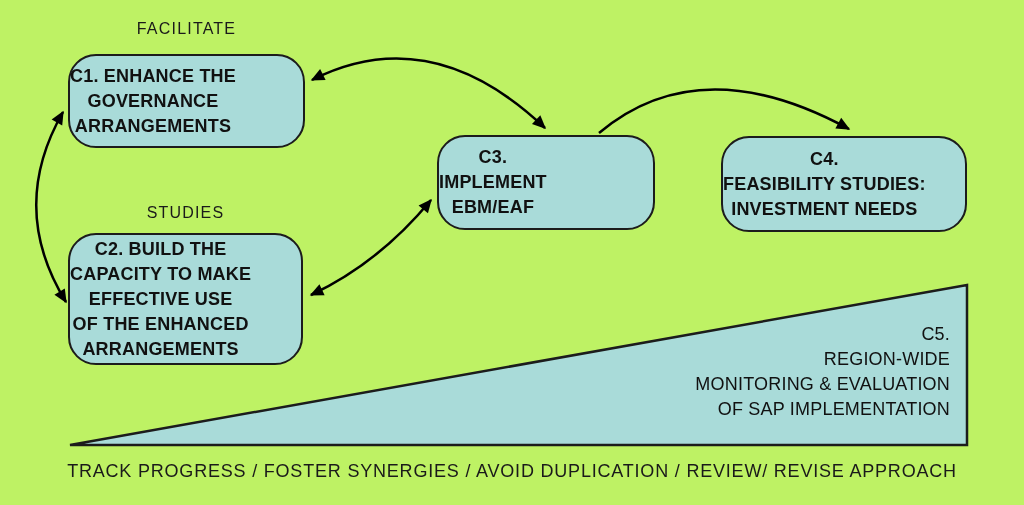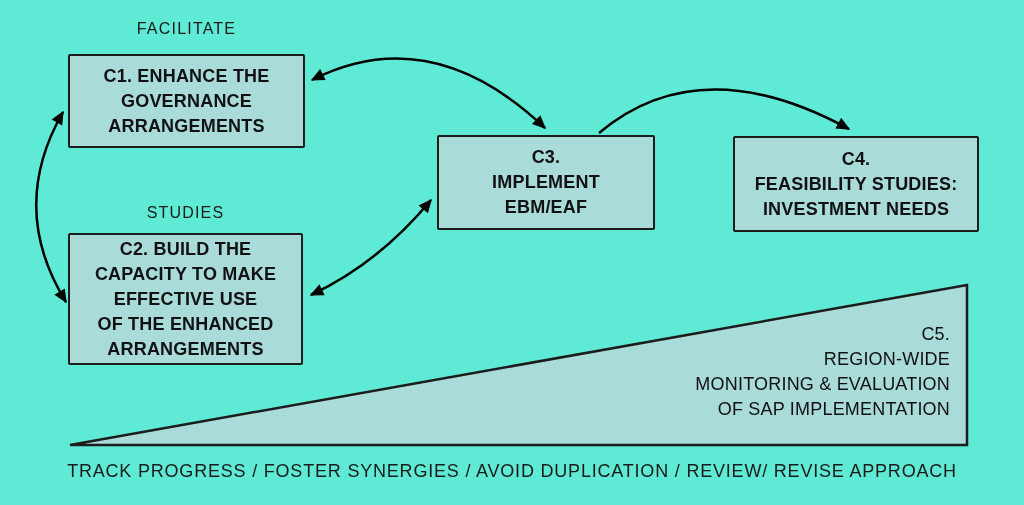--- a/index.html
+++ b/index.html
@@ -5,31 +5,30 @@
   html, body {
     margin: 0;
     padding: 0;
     background: #ffffff;
     font-family: "Liberation Sans", sans-serif;
   }
   #canvas {
     position: relative;
     width: 1024px;
     height: 505px;
-    background: #5eead4;
+    background: #bef264;
     overflow: hidden;
   }
   .box {
     position: absolute;
     background: #a9dbd9;
     border: 2px solid #1c1c1c;
-    border-radius: 2px;
+    border-radius: 28px;
     display: flex;
     align-items: center;
-    justify-content: center;
     text-align: center;
     box-sizing: border-box;
     z-index: 2;
   }
   .box-label {
     font-weight: bold;
     font-size: 18px;
     line-height: 25px;
     color: #111111;
     white-space: pre-line;
@@ -78,21 +77,21 @@
     font-size: 18px;
     letter-spacing: 0.8px;
     color: #1a1a1a;
     white-space: nowrap;
     z-index: 2;
   }
   
   #box-c1 { left: 68px;  top: 54px;  width: 237px; height: 94px; }
   #box-c2 { left: 68px;  top: 233px; width: 235px; height: 132px; }
   #box-c3 { left: 437px; top: 135px; width: 218px; height: 95px; }
-  #box-c4 { left: 721px; top: 136px; width: 246px; height: 96px; margin-left: 12px; }
+  #box-c4 { left: 721px; top: 136px; width: 246px; height: 96px; }
   #caption-facilitate { left: 68px;  top: 20px;  width: 237px; }
   #caption-enable      { left: 68px;  top: 204px; width: 235px; }
   #caption-demonstrate { left: 437px; top: 239px; width: 218px; }
   #caption-scaleup     { left: 721px; top: 239px; width: 246px; }
 </style>
 </head>
 <body>
 
 <div id="canvas">
 

